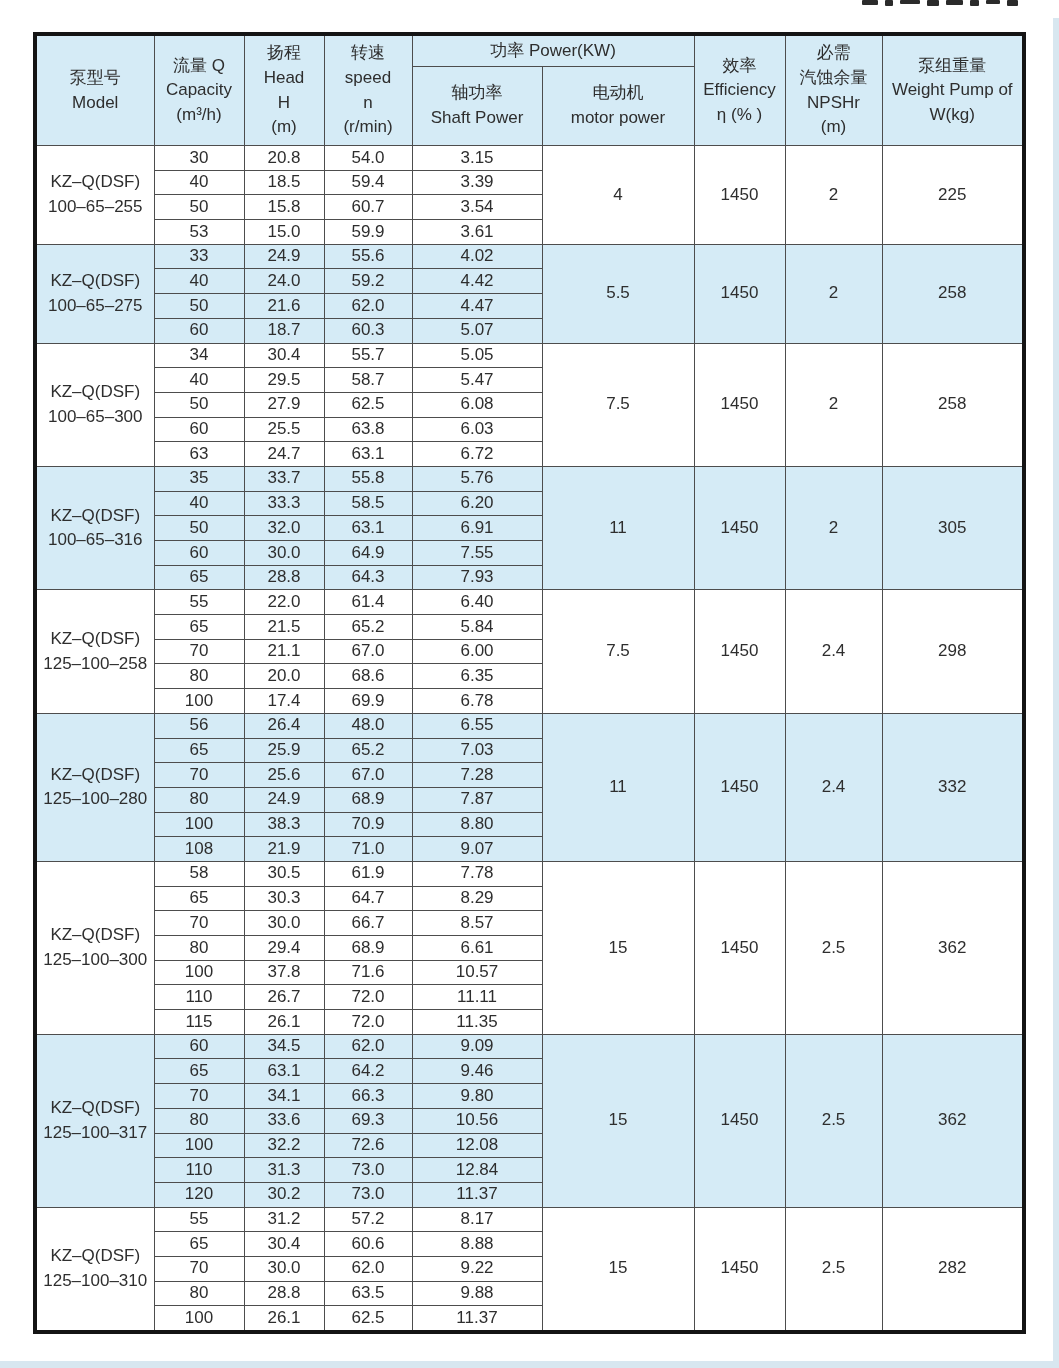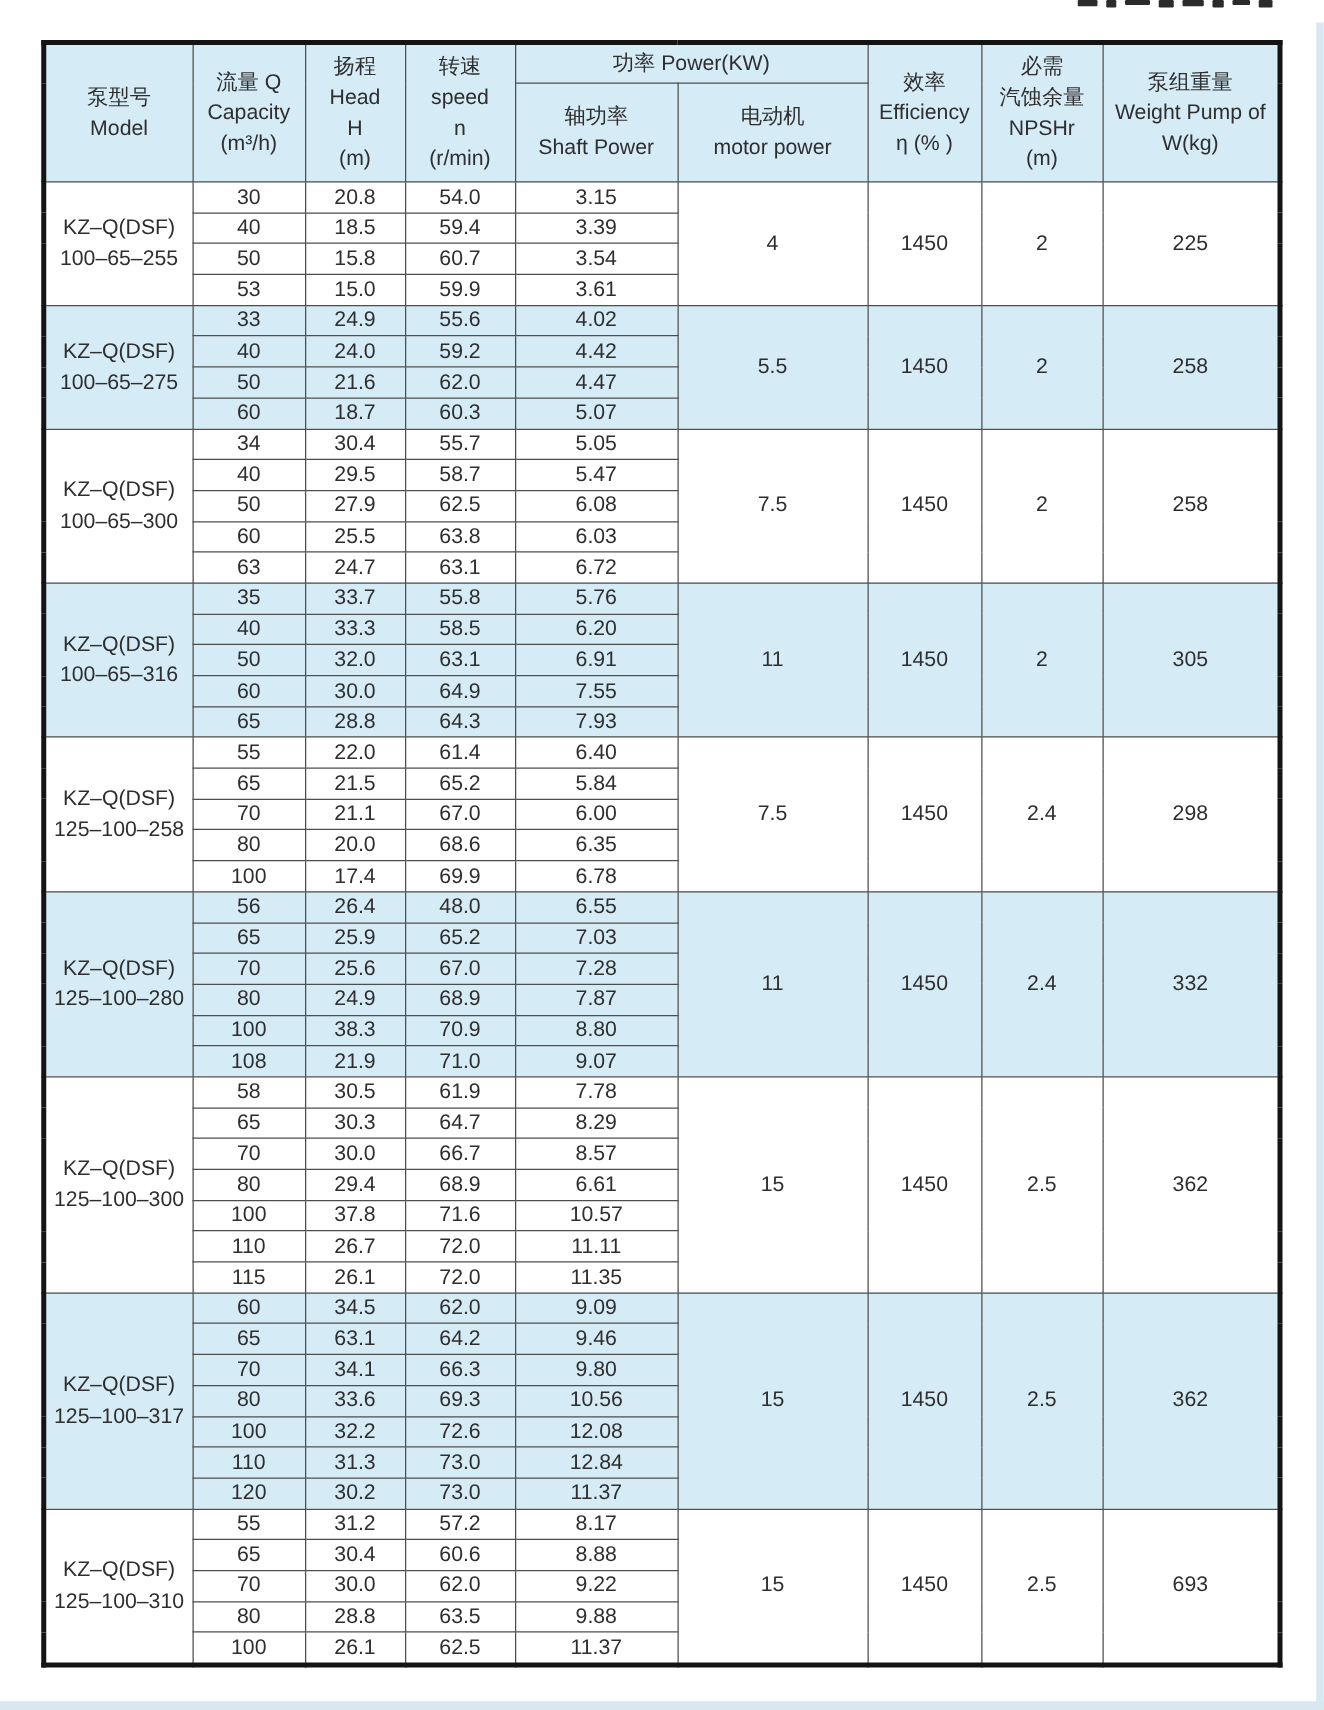--- a/index.html
+++ b/index.html
@@ -429,21 +429,21 @@
       <tr class="band-white">
         <td rowspan="5" class="merged">KZ–Q(DSF)
 125–100–310</td>
         <td>55</td>
         <td>31.2</td>
         <td>57.2</td>
         <td>8.17</td>
         <td rowspan="5" class="merged">15</td>
         <td rowspan="5" class="merged">1450</td>
         <td rowspan="5" class="merged">2.5</td>
-        <td rowspan="5" class="merged">693</td>
+        <td rowspan="5" class="merged">282</td>
       </tr>
       <tr class="band-white">
         <td>65</td>
         <td>30.4</td>
         <td>60.6</td>
         <td>8.88</td>
       </tr>
       <tr class="band-white">
         <td>70</td>
         <td>30.0</td>

